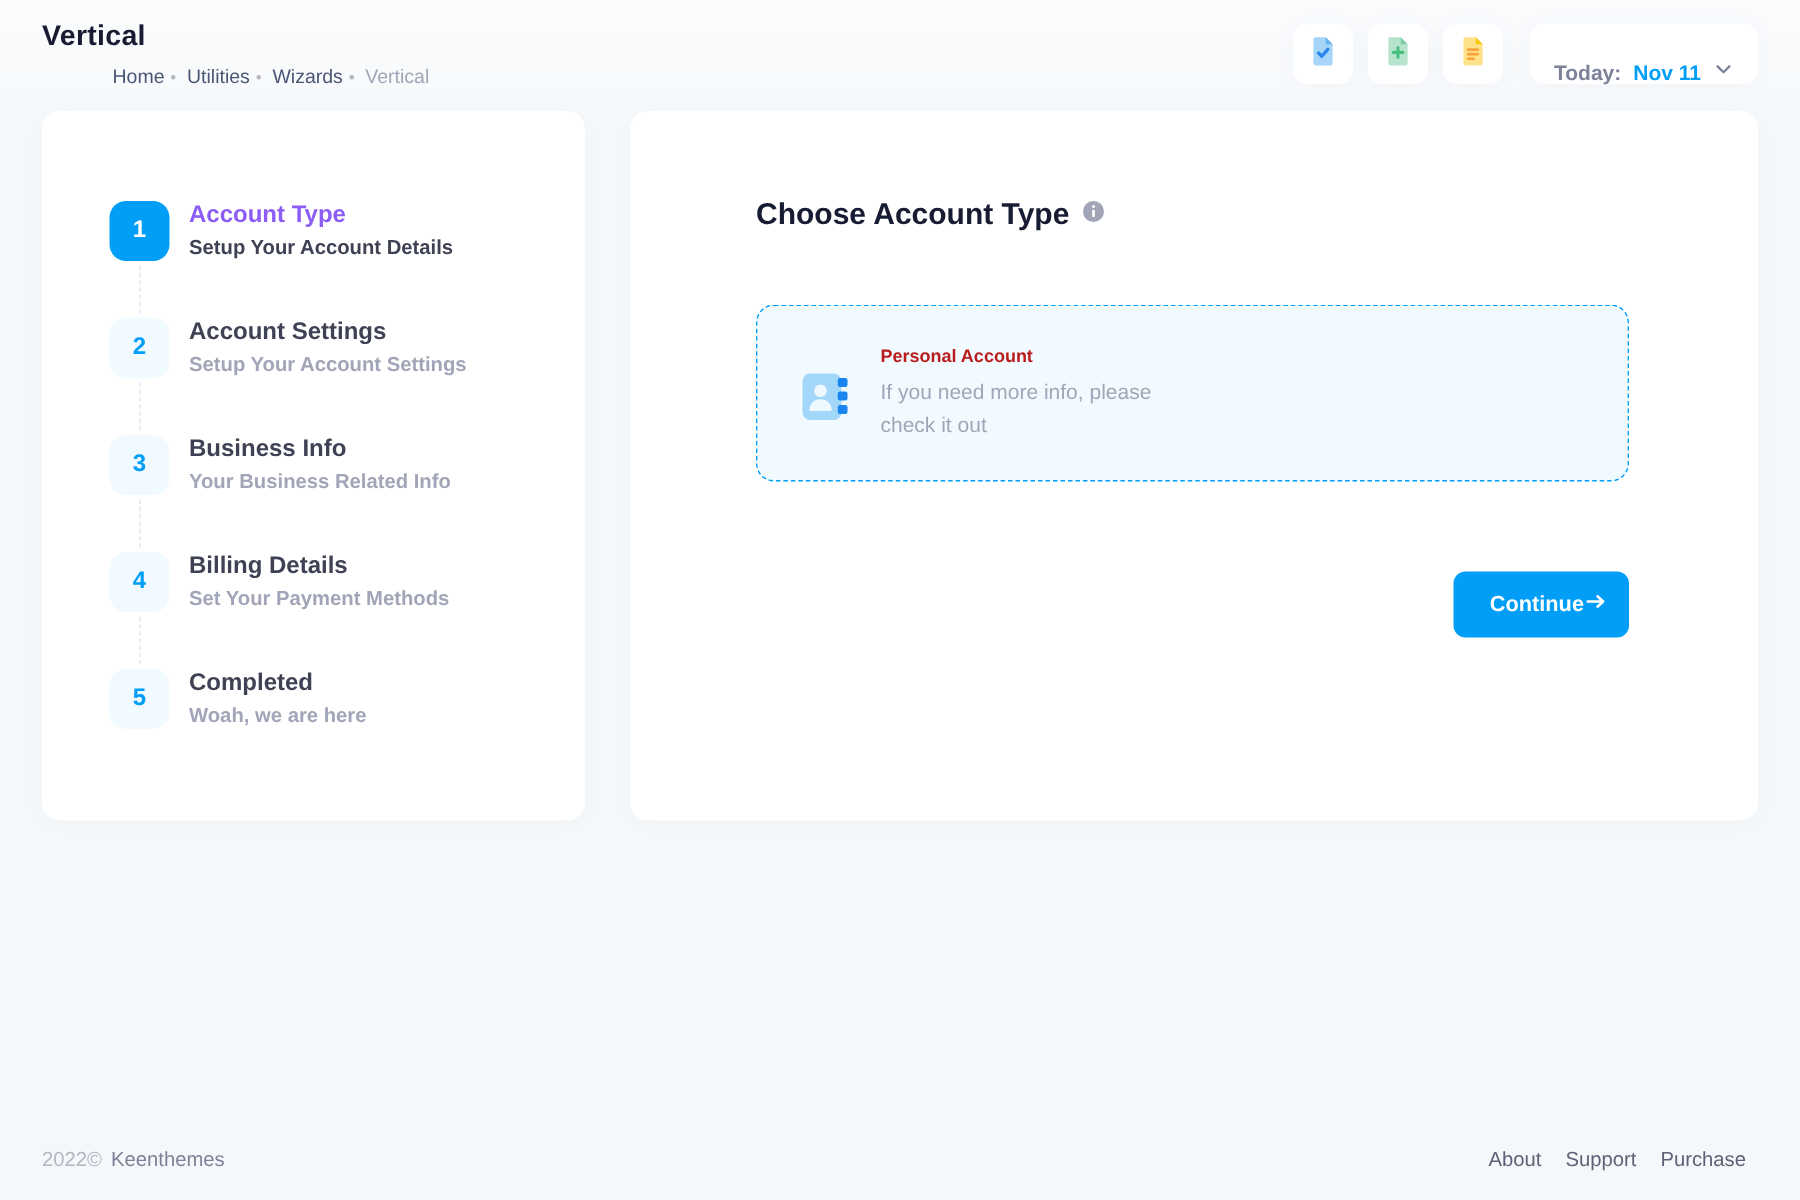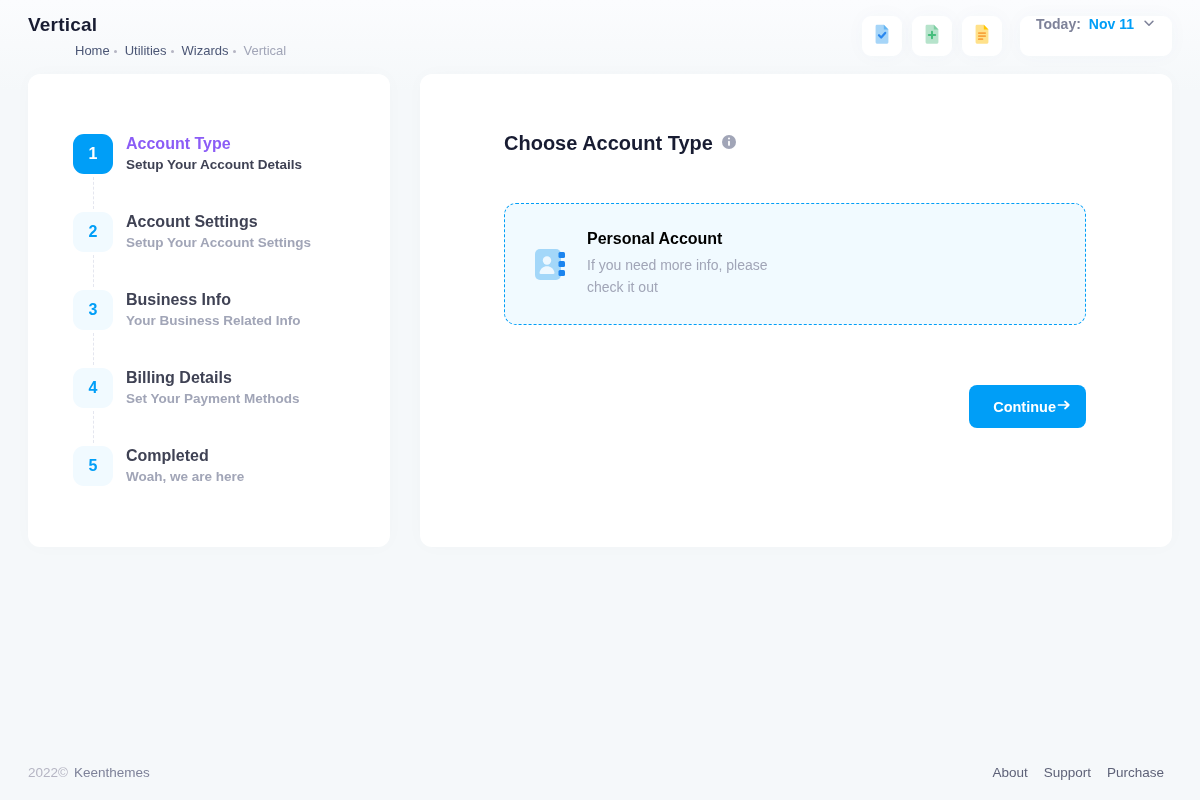--- a/index.html
+++ b/index.html
@@ -21,21 +21,21 @@
   .breadcrumb .crumb.muted { color: #a1a5b7; cursor: default; }
 
   .header-actions { display: flex; align-items: center; gap: 10px; }
   .icon-btn {
     width: 40px; height: 40px; background: #fff; border-radius: 9px;
     display: flex; align-items: center; justify-content: center; cursor: pointer;
     box-shadow: 0 0 20px rgba(76,87,125,.03);
   }
   .today-btn {
     height: 40px; background: #fff; border-radius: 9px; margin-left: 8px;
-    display: flex; align-items: flex-start; gap: 8px; padding: 0 16px; cursor: pointer;
+    display: flex; align-items: flex-end; gap: 8px; padding: 0 16px; cursor: pointer;
     box-shadow: 0 0 20px rgba(76,87,125,.03); font-size: 14px; font-weight: 600;
   }
   .today-label { color: #7e8299; }
   .today-value { color: #009ef7; }
 
   
   .main { display: flex; gap: 30px; padding: 4px 28px 0 28px; }
   .card {
     background: #fff; border-radius: 12px; height: 473px;
     box-shadow: 0 0 20px rgba(76,87,125,.02);
@@ -67,21 +67,21 @@
   .help-link { color: #009ef7; cursor: pointer; text-decoration: none; font-weight: 600; }
 
   .options { display: flex; gap: 20px; margin-top: 48px; }
   .option {
     flex: 1; border-radius: 12px; padding: 26px 24px; min-height: 112px;
     display: flex; gap: 18px; align-items: flex-start; cursor: pointer;
   }
   .option.selected { background: #f1faff; border: 1px dashed #009ef7; }
   .option.unselected { background: #fff; border: 1px dashed #e4e6ef; }
   .option-icon { flex-shrink: 0; margin-top: 14px; }
-  .option-title { font-size: 16px; font-weight: 700; color: #000000; }
+  .option-title { font-size: 12px; font-weight: 700; color: #b91c1c; }
   .option-desc { font-size: 14px; color: #a1a5b7; font-weight: 500; margin-top: 7px; line-height: 1.55; max-width: 185px; }
 
   .actions-row { display: flex; justify-content: flex-end; margin-top: 60px; }
   .continue-btn {
     background: #009ef7; color: #fff; border: none; border-radius: 8px;
     font-family: "Liberation Sans", sans-serif;
     font-size: 14.5px; font-weight: 600; padding: 12px 14px 12px 24px;
     display: flex; align-items: center; gap: 0; cursor: pointer;
   }
 

